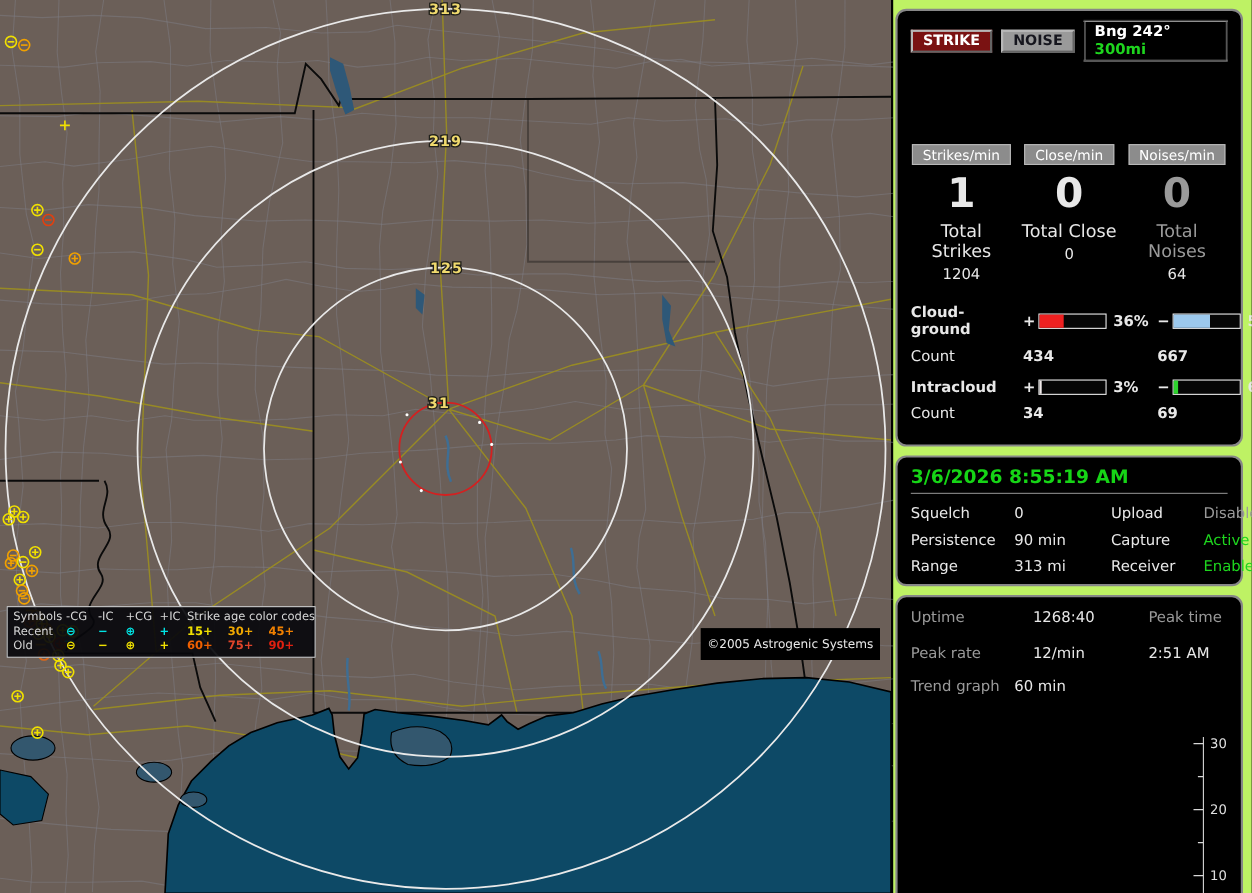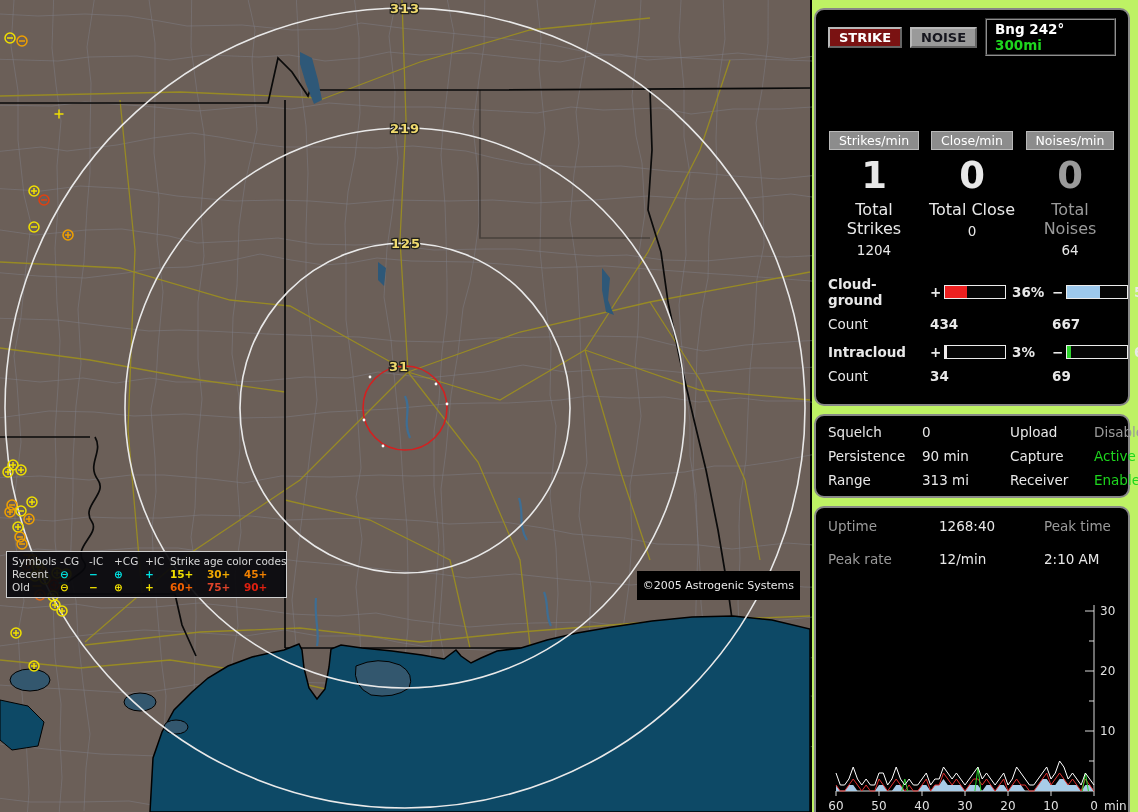--- a/index.html
+++ b/index.html
@@ -422,20 +422,21 @@
       </div>
       <div class="count-row">
         <span>Count</span>
         <b>34</b>
         <b>69</b>
       </div>
     </div>
   </div>
 
   <div class="box">
+    <div class="dt">3/6/2026 8:55:19 AM</div>
     <div class="grid4">
       <span>Squelch</span>
       <span>0</span>
       <span>Upload</span>
       <span class="dim">Disabled</span>
 
       <span>Persistence</span>
       <span>90 min</span>
       <span>Capture</span>
       <span class="green">Active</span>
@@ -449,22 +450,26 @@
 
   <div class="box">
     <div class="grid4 stats-wrap">
       <span class="dim">Uptime</span>
       <span>1268:40</span>
       <span class="dim">Peak time</span>
       <span class="dim">Plot</span>
 
       <span class="dim">Peak rate</span>
       <span>12/min</span>
-      <span>2:10 AM</span>
+      <span>2:51 AM</span>
       <span>Strike</span>
+    </div>
+    <div class="trend-label">
+      <span class="dim">Trend graph</span>
+      <span>60 min</span>
     </div>
     <svg id="trend" width="300" height="252" viewBox="0 0 300 252">
         <line x1="266" y1="36" x2="266" y2="222" class="axis"></line>
         <line x1="8" y1="222" x2="266" y2="222" class="axis"></line>
         <line x1="261" y1="192" x2="266" y2="192" class="axis"></line>
         <line x1="257" y1="162" x2="266" y2="162" class="axis"></line>
         <text x="272" y="166">10</text>
         <line x1="261" y1="132" x2="266" y2="132" class="axis"></line>
         <line x1="257" y1="102" x2="266" y2="102" class="axis"></line>
         <text x="272" y="106">20</text>

